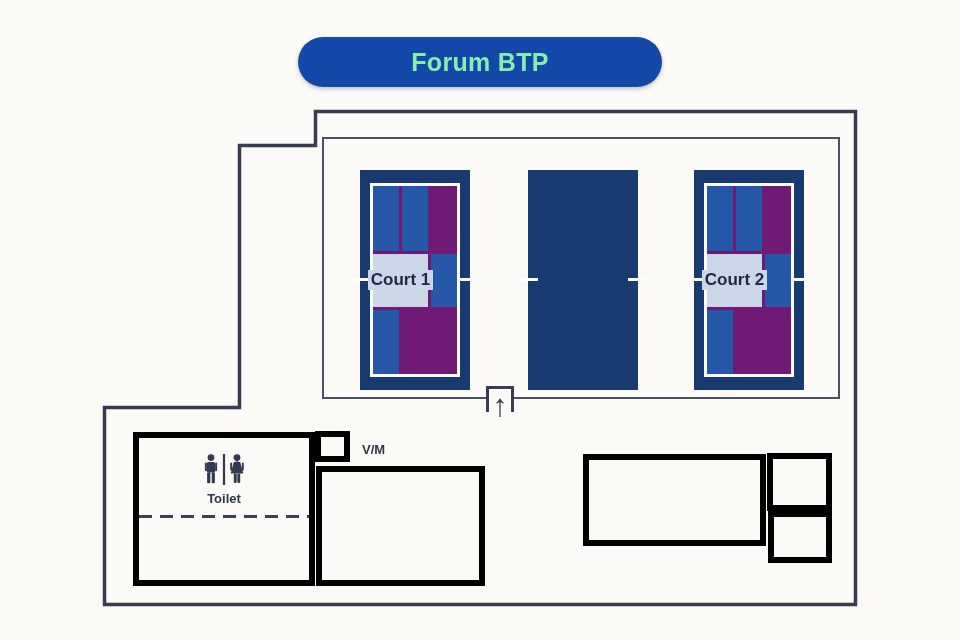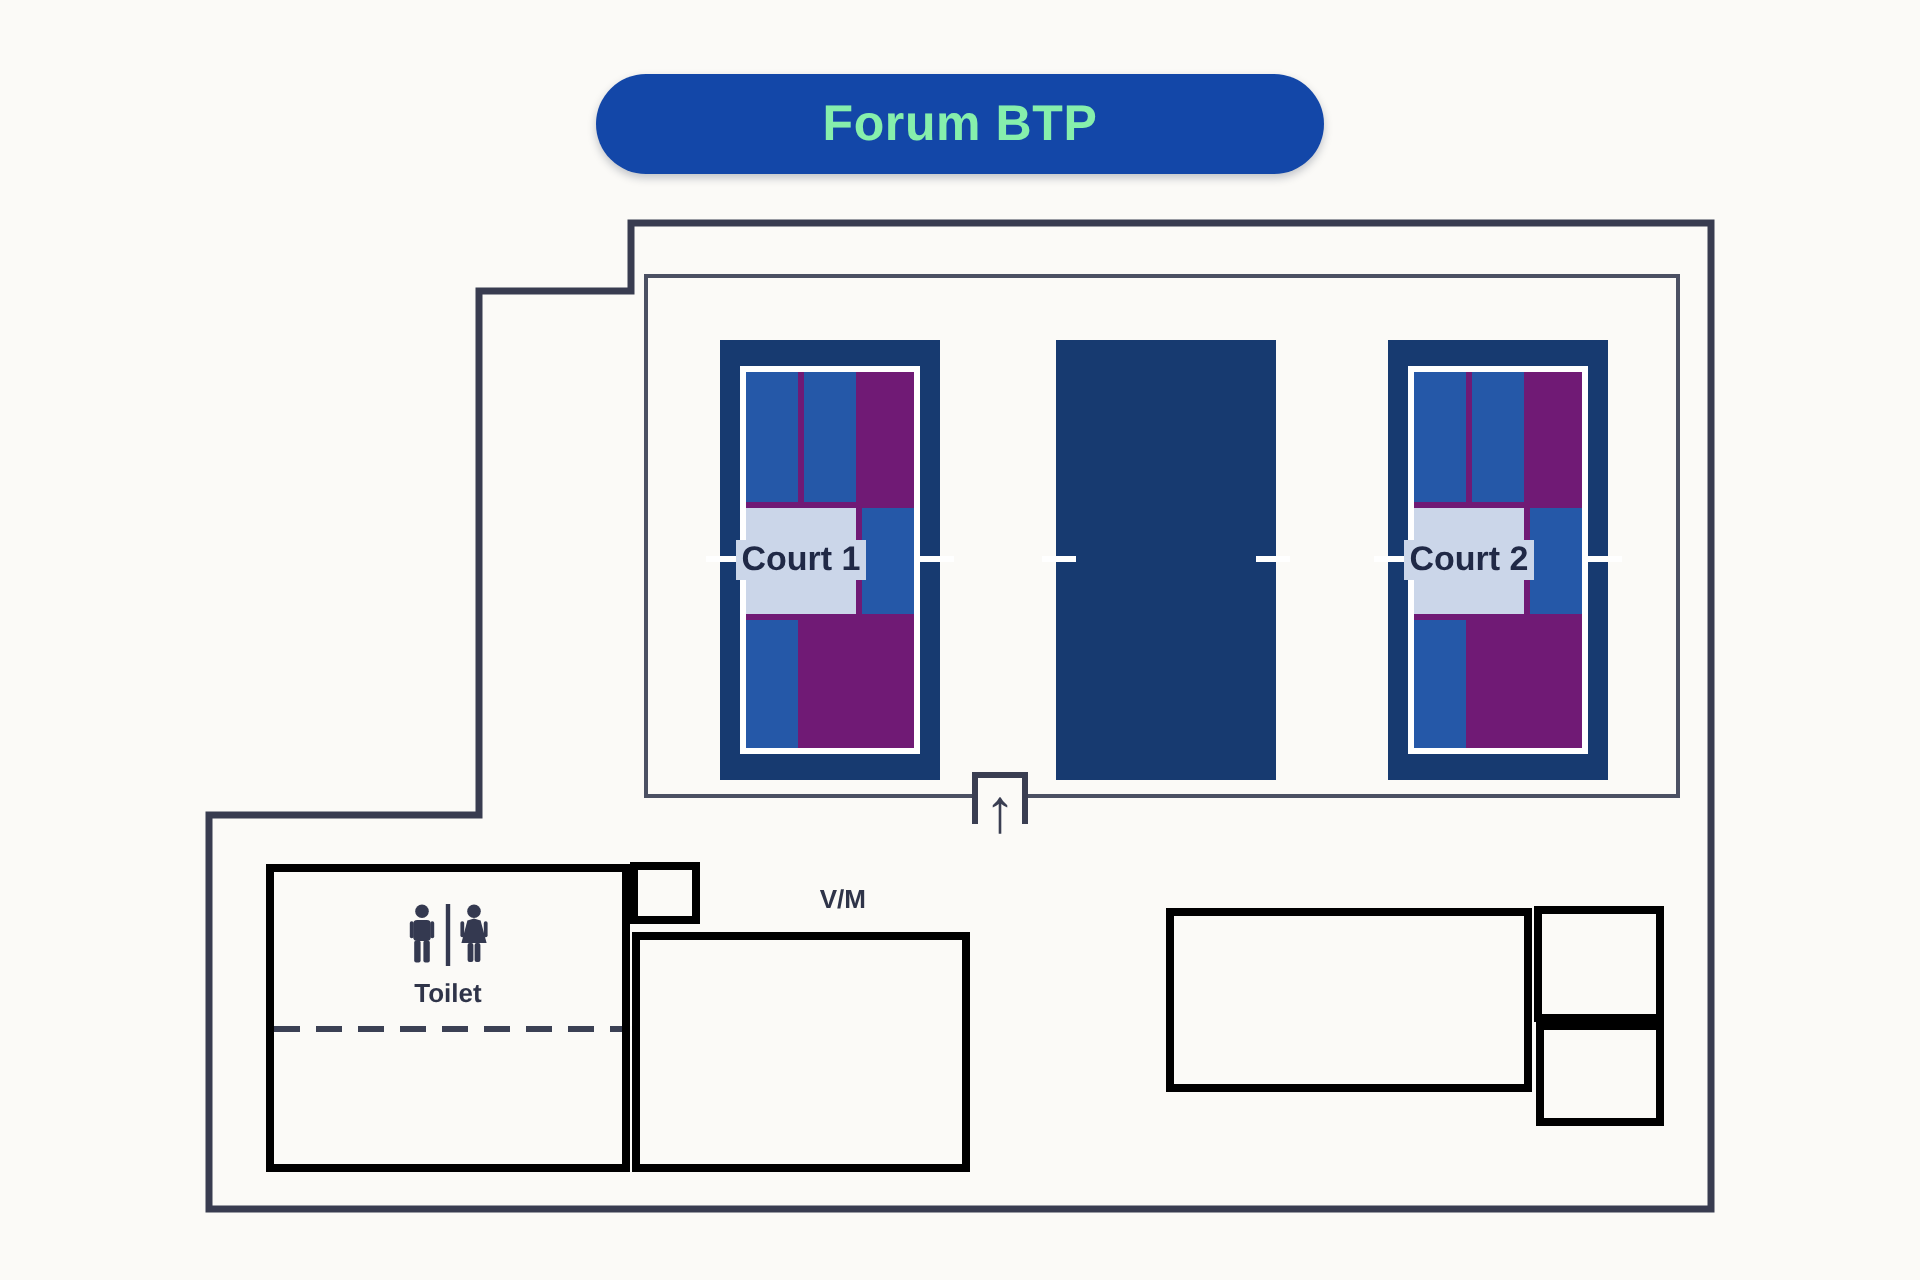--- a/index.html
+++ b/index.html
@@ -58,32 +58,32 @@
     left:486px;top:386px;width:28px;height:26px;background:#fbfaf7;
     border-top:3px solid #3a3e52;border-left:3px solid #3a3e52;border-right:3px solid #3a3e52;
     box-sizing:border-box;
   }
   .entrance span{
     position:absolute;left:0;right:0;top:-3px;text-align:center;
     font-size:31px;line-height:40px;font-weight:bold;color:#3a3e52;
   }
 
   
-  .room{border:4px solid #000000;box-sizing:border-box;background:transparent;}
+  .room{border:6px solid #000000;box-sizing:border-box;background:transparent;}
   .toilet{left:133px;top:432px;width:182px;height:154px;}
   .toilet-divider{
     position:absolute;left:0;right:0;top:77px;height:3px;
     background:repeating-linear-gradient(90deg,#3b4054 0 13px,transparent 13px 21px);
   }
   .toilet-content{position:absolute;left:0;right:0;top:14px;text-align:center;}
   .toilet-content svg{display:block;margin:0 auto;}
   .toilet-content .lbl{display:block;margin-top:1px;font-size:13px;font-weight:bold;color:#2f3449;}
 
   .vm-square{left:315px;top:431px;width:35px;height:31px;}
-  .vm-label{left:381px;top:442px;width:52px;text-align:right;font-size:13px;font-weight:bold;color:#2f3449;}
+  .vm-label{left:362px;top:442px;width:52px;text-align:left;font-size:13px;font-weight:bold;color:#2f3449;}
 
   .room-center{left:316px;top:466px;width:169px;height:120px;}
   .room-right-large{left:583px;top:454px;width:183px;height:92px;}
   .room-right-top{left:767px;top:453px;width:65px;height:58px;}
   .room-right-bottom{left:768px;top:511px;width:64px;height:52px;}
 </style>
 </head>
 <body>
 
 <svg id="outline" class="abs" width="960" height="640">

